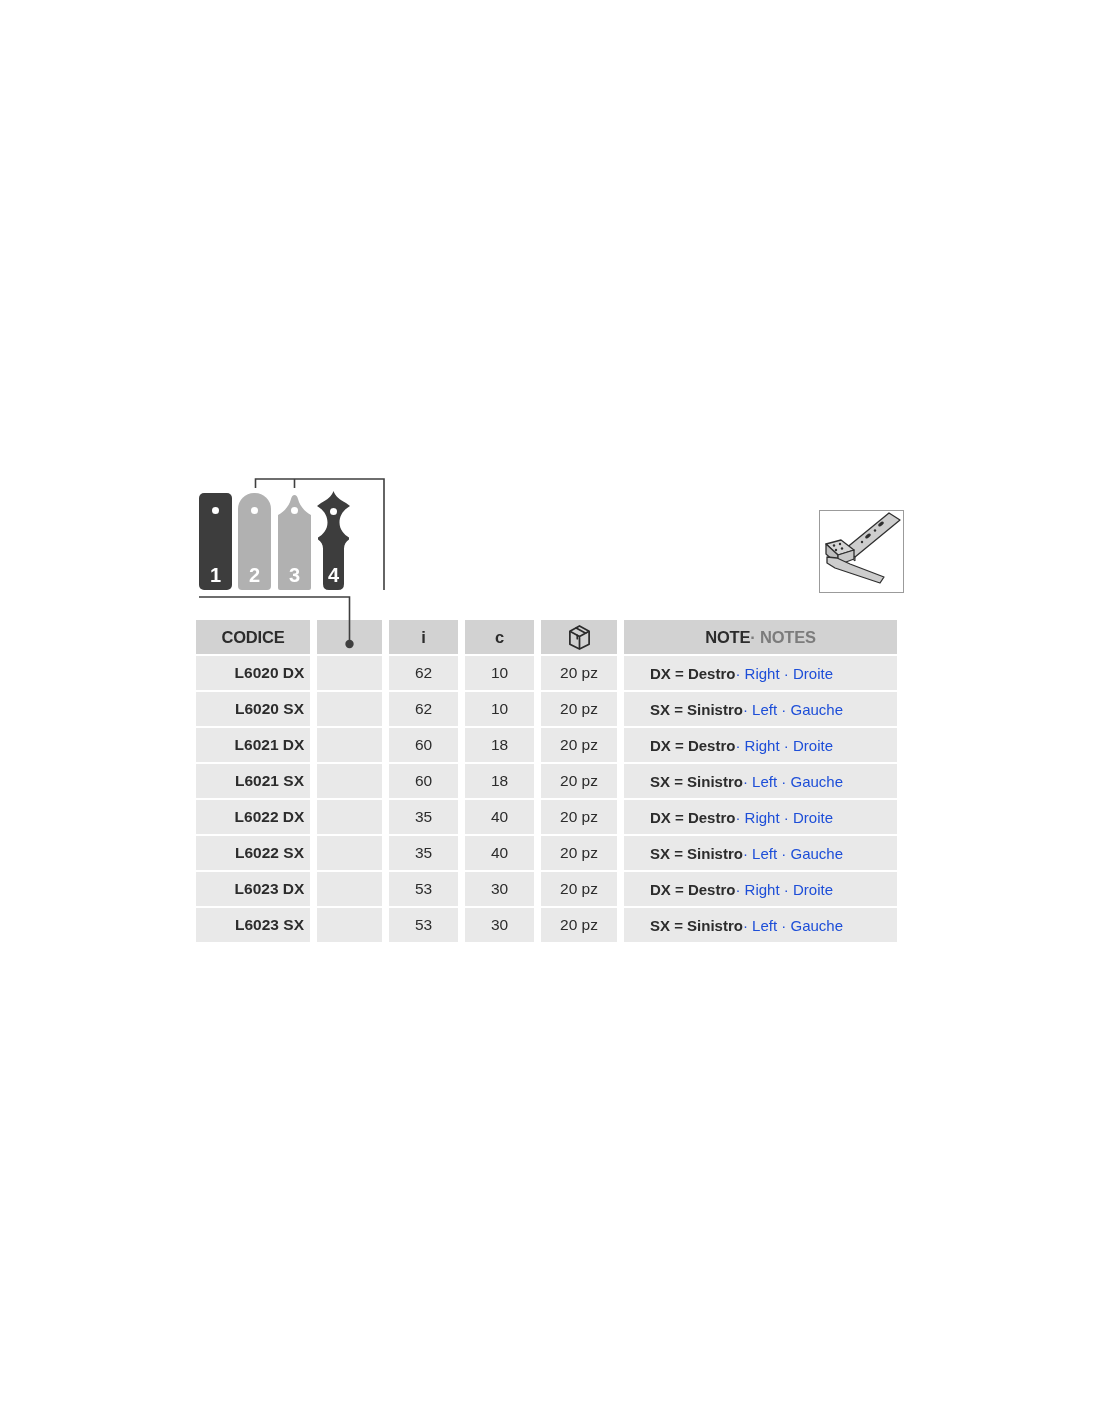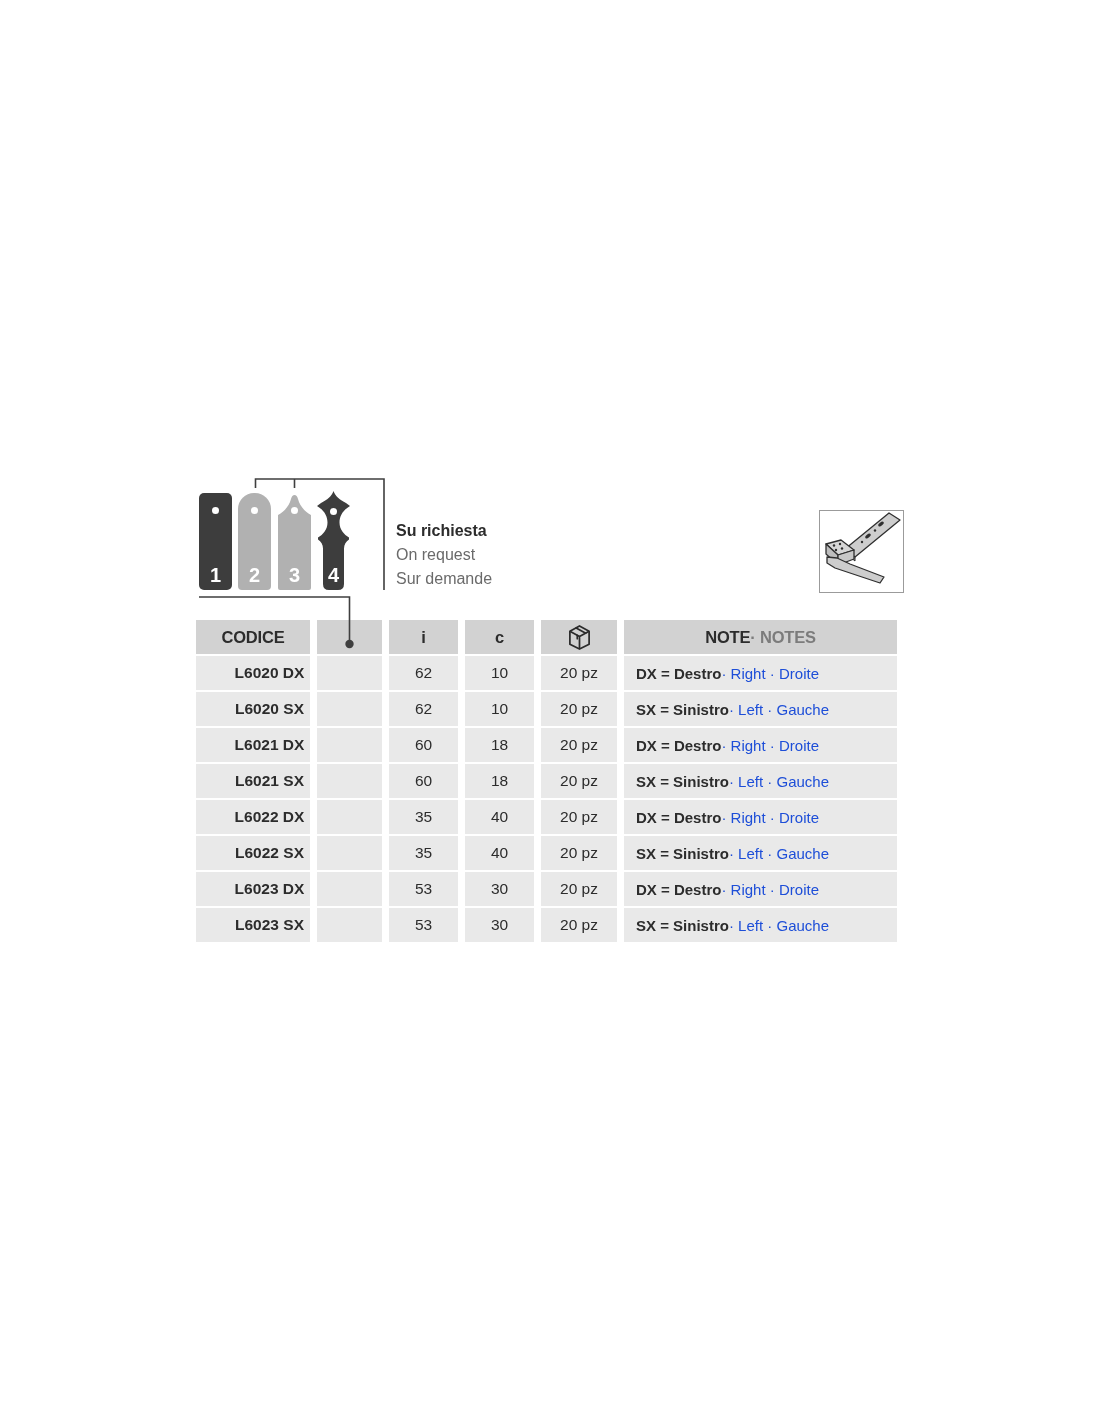--- a/index.html
+++ b/index.html
@@ -57,21 +57,21 @@
     z-index:1;
   }
   .tr { display:contents; }
   .th, .td {
     display:flex; align-items:center; justify-content:center;
     overflow:hidden; white-space:nowrap;
   }
   .th { background:#d2d2d2; font-weight:bold; font-size:16.5px; letter-spacing:-0.2px; color:#2c2c2c; }
   .td { background:#e9e9e9; font-size:15.5px; color:#2c2c2c; }
   .td.codice { font-weight:bold;padding-left:33px; }
-  .td.note { justify-content:flex-start; padding-left:12px; font-size:15px; }
+  .td.note { justify-content:flex-start; padding-left:26px; font-size:15px; }
   .gray-part { color:#7c7c7c;text-align:right; }
   .note .gray-part { color:#1d4ed8; font-weight:normal; }
   .note .bold-part { font-weight:bold; }
 </style>
 </head>
 <body>
 
 <div class="canvas">
 
   <div class="shape shape-1">
@@ -100,25 +100,20 @@
     <span class="num">4</span>
   </div>
 
   <svg class="connector-overlay" viewBox="0 0 230 200">
     <path d="M75.5,18 L75.5,9 L204,9 L204,120" fill="none" stroke="#3f3f3f" stroke-width="1.6"></path>
     <path d="M114.5,9 L114.5,18" fill="none" stroke="#3f3f3f" stroke-width="1.6"></path>
     <path d="M19,127 L169.5,127 L169.5,171" fill="none" stroke="#3f3f3f" stroke-width="1.6"></path>
     <circle cx="169.5" cy="174" r="4.2" fill="#3f3f3f"></circle>
   </svg>
 
-  <div class="caption">
-    <span class="line primary">Su richiesta</span>
-    <span class="line">On request</span>
-    <span class="line">Sur demande</span>
-  </div>
 
   <div class="photo-box">
     <svg width="83" height="81" viewBox="0 0 83 81">
 
       <polygon points="69,2 80,9 35,46 25,38" fill="#cdcdcd" stroke="#2f2f2f" stroke-width="1.3" stroke-linejoin="round"></polygon>
       <polygon points="25,38 35,46 35,50 25,42" fill="#b0b0b0" stroke="#2f2f2f" stroke-width="1" stroke-linejoin="round"></polygon>
       <ellipse cx="61" cy="13" rx="3.2" ry="1.7" transform="rotate(-38 61 13)" fill="#2f2f2f"></ellipse>
       <circle cx="55" cy="19.5" r="1.2" fill="#2f2f2f"></circle>
       <ellipse cx="48" cy="25" rx="3.2" ry="1.7" transform="rotate(-38 48 25)" fill="#2f2f2f"></ellipse>
       <circle cx="42" cy="31" r="1.2" fill="#2f2f2f"></circle>

